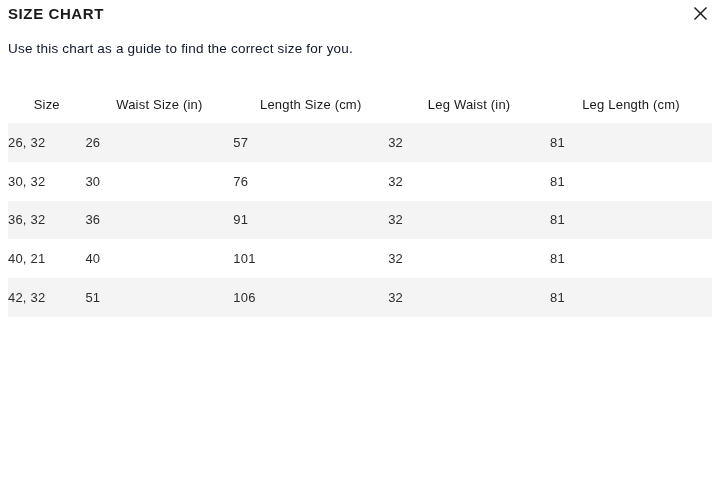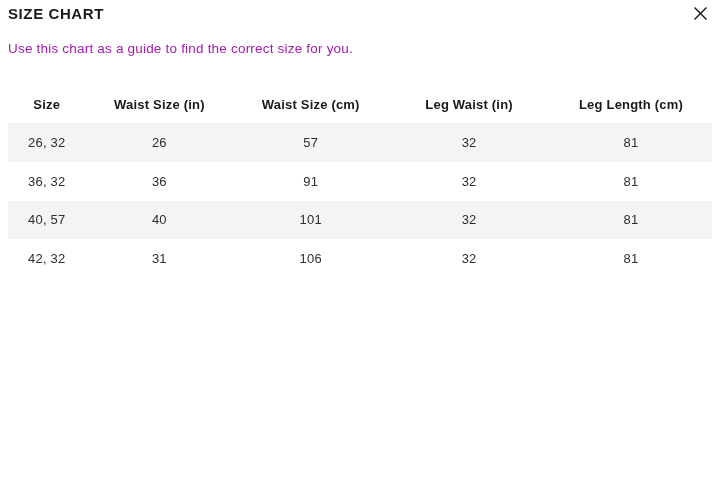--- a/index.html
+++ b/index.html
@@ -32,49 +32,48 @@
     display: flex;
     align-items: center;
     justify-content: center;
     padding: 0;
   }
   .close-button svg { display: block; }
   .modal-subtitle {
     position: absolute;
     left: 8px; top: 41px;
     font-size: 13.5px;
-    color: #a21caf;
+    color: #0f172a;
     letter-spacing: 0.2px;
   }
   .size-table {
     position: absolute;
     left: 8px; top: 85px;
     width: 704px;
     border-collapse: collapse;
     table-layout: fixed;
   }
   .size-table col.c1 { width: 11%; }
   .size-table col.c2 { width: 21%; }
   .size-table col.c3 { width: 22%; }
   .size-table col.c4 { width: 23%; }
   .size-table col.c5 { width: 23%; }
   .size-table th {
     height: 38px;
     font-size: 13px;
-    font-weight: bold;
+    font-weight: normal;
     color: #1a1a1a;
     text-align: center;
     vertical-align: middle;
     letter-spacing: 0.2px;
   }
   .size-table td {
     height: 38.75px;
     font-size: 13px;
     color: #2d2d2d;
-    text-align: center;
     vertical-align: middle;
     letter-spacing: 0.2px;
   }
   .size-table tbody tr:nth-child(odd) { background: #f4f4f4; }
   .size-table tbody tr:nth-child(even) { background: #ffffff; }
 </style>
 </head>
 <body>
 
 <div class="modal">
@@ -97,50 +96,57 @@
       <col class="c1">
         <col class="c2">
         <col class="c3">
         <col class="c4">
         <col class="c5">
     </colgroup>
     <thead>
       <tr>
         <th>Size</th>
         <th>Waist Size (in)</th>
-        <th>Waist Size (cm)</th>
+        <th>Length Size (cm)</th>
         <th>Leg Waist (in)</th>
         <th>Leg Length (cm)</th>
       </tr>
     </thead>
     <tbody>
       <tr>
         <td>26, 32</td>
         <td>26</td>
         <td>57</td>
         <td>32</td>
         <td>81</td>
       </tr>
       <tr>
+        <td>30, 32</td>
+        <td>30</td>
+        <td>76</td>
+        <td>32</td>
+        <td>81</td>
+      </tr>
+      <tr>
         <td>36, 32</td>
         <td>36</td>
         <td>91</td>
         <td>32</td>
         <td>81</td>
       </tr>
       <tr>
-        <td>40, 57</td>
+        <td>40, 21</td>
         <td>40</td>
         <td>101</td>
         <td>32</td>
         <td>81</td>
       </tr>
       <tr>
         <td>42, 32</td>
-        <td>31</td>
+        <td>51</td>
         <td>106</td>
         <td>32</td>
         <td>81</td>
       </tr>
     </tbody>
   </table>
 
 </div>
 
 </body></html>

